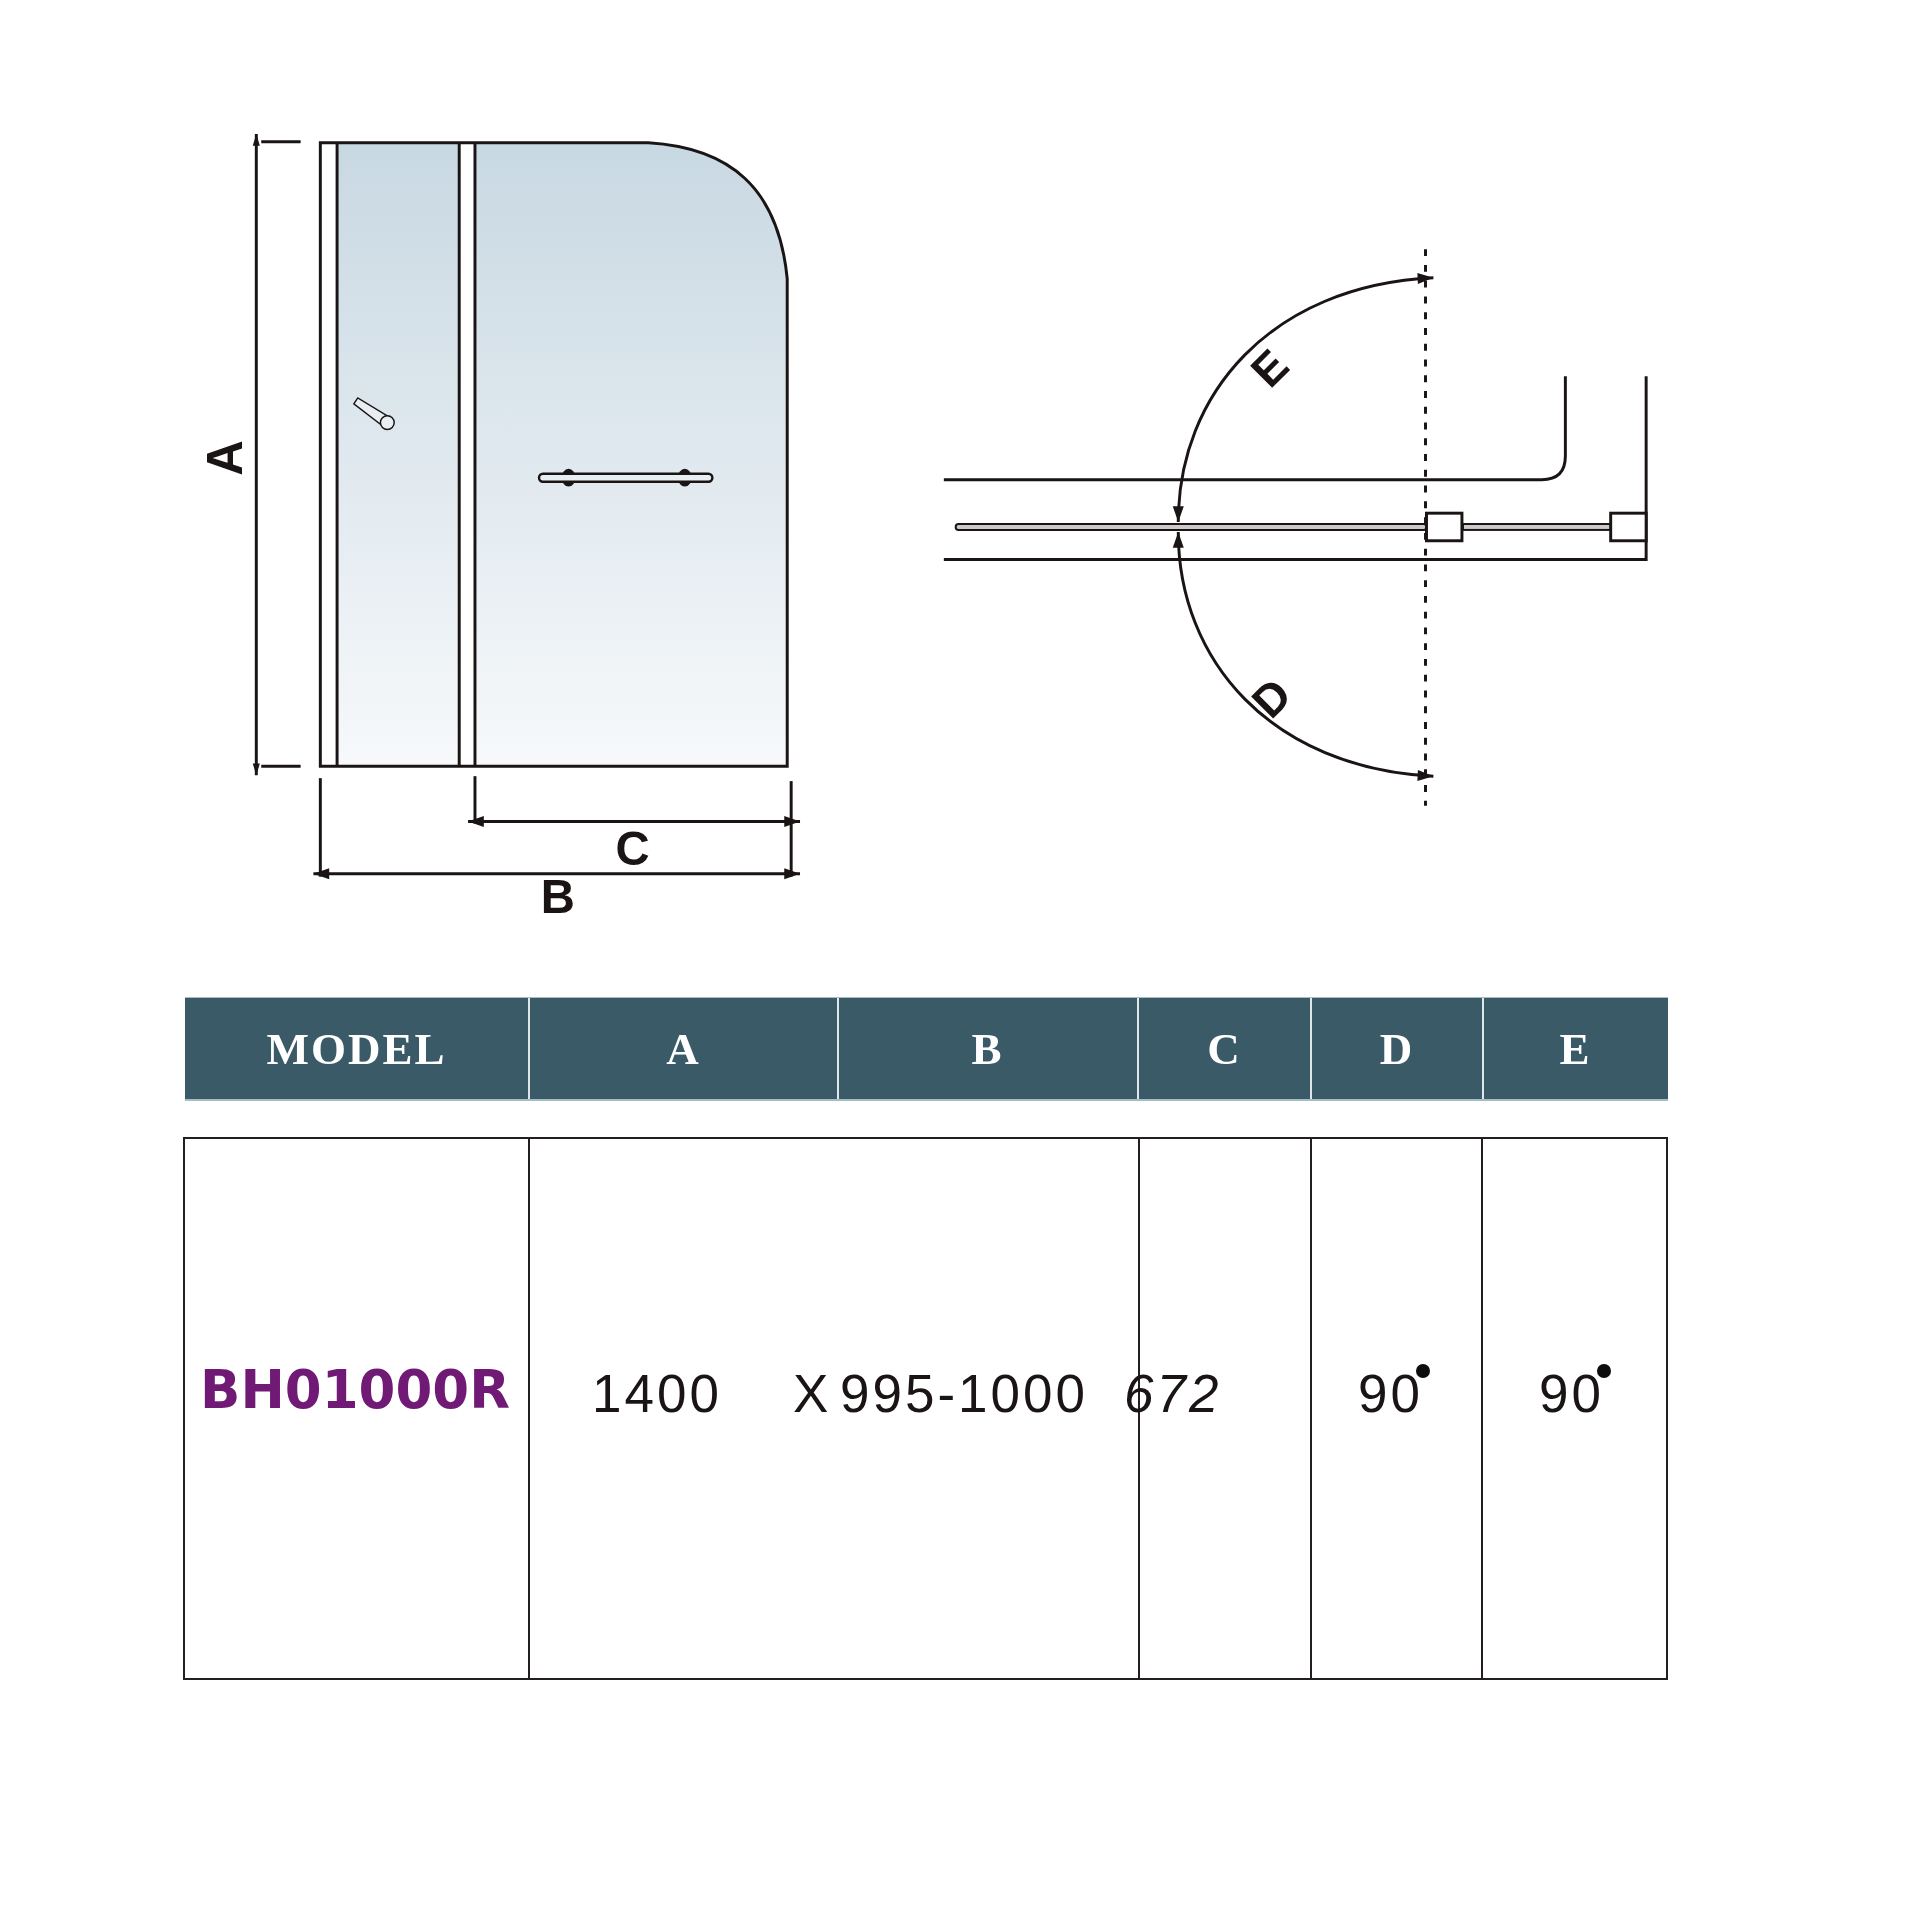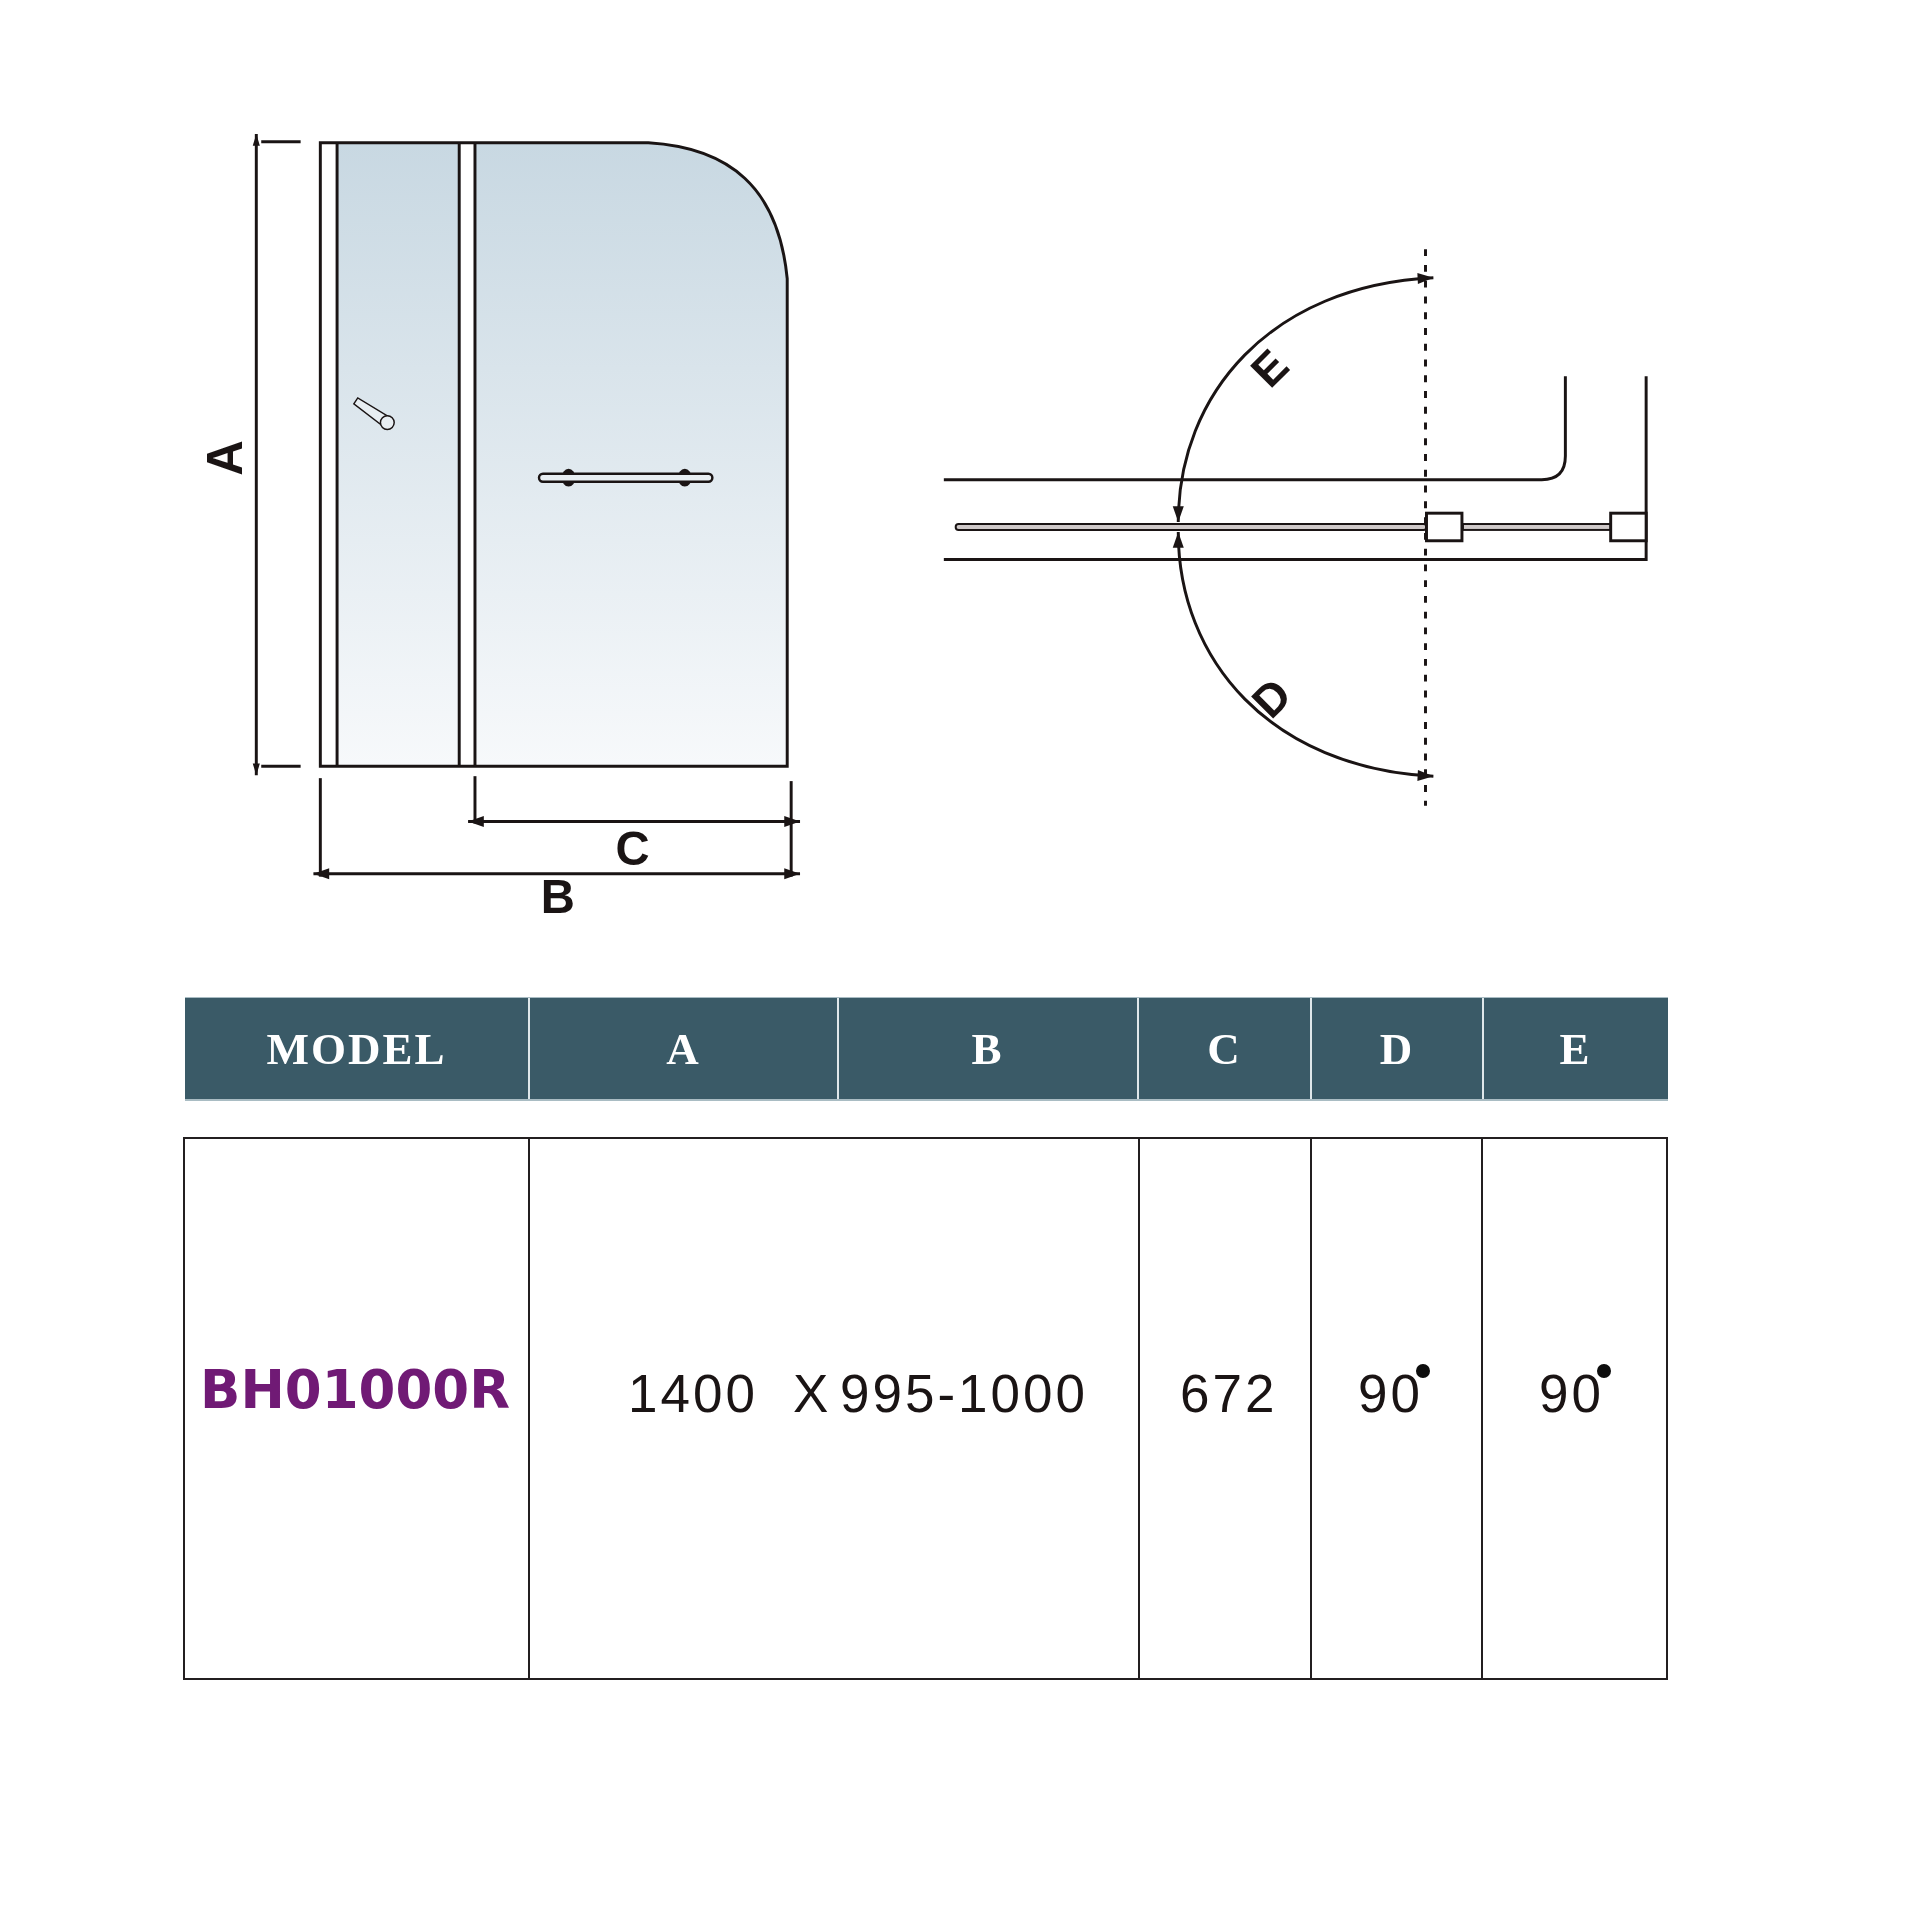--- a/index.html
+++ b/index.html
@@ -108,21 +108,21 @@
 
 <div class="data-box">
   <div class="dcell" style="left:0;width:343px;"></div>
   <div class="dcell div" style="left:343px;width:611px;"></div>
   <div class="dcell div" style="left:953px;width:173px;"></div>
   <div class="dcell div" style="left:1125px;width:173px;"></div>
   <div class="dcell div" style="left:1296px;width:187px;"></div>
 </div>
 
 <span class="model">BH01000R</span>
-<span class="val" style="left:628px;">1400</span>
+<span class="val" style="left:592px;">1400</span>
 <span class="val" style="left:793px;">X</span>
 <span class="val" style="left:840px;">995-1000</span>
-<span class="val" style="left:1180px;">672</span>
+<span class="val" style="left:1124px;font-style:italic;">672</span>
 <span class="val" style="left:1358px;">90</span>
 <span class="deg-dot" style="left:1416px;top:1364px;"></span>
 <span class="val" style="left:1539px;">90</span>
 <span class="deg-dot" style="left:1597px;top:1364px;"></span>
 
 
 </body></html>

